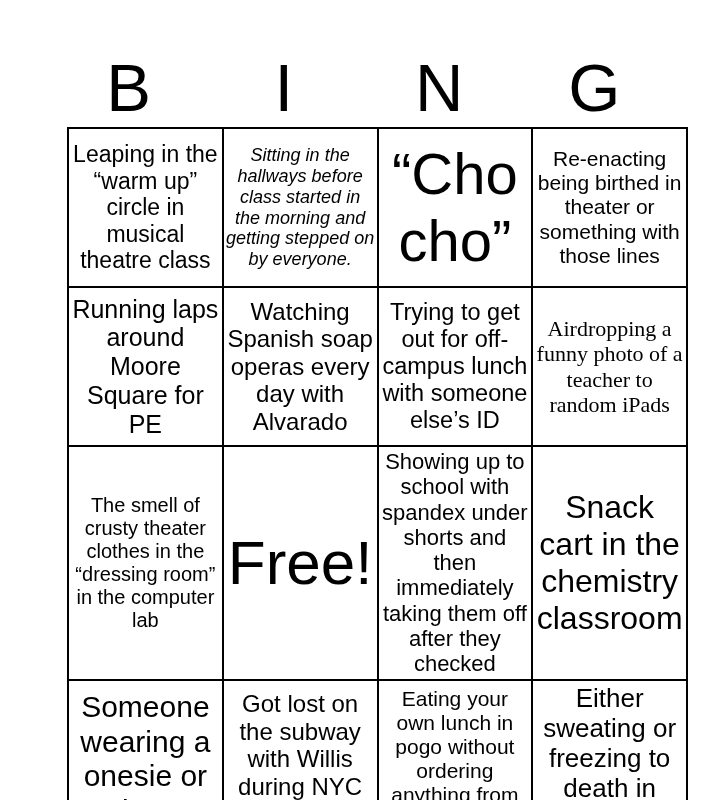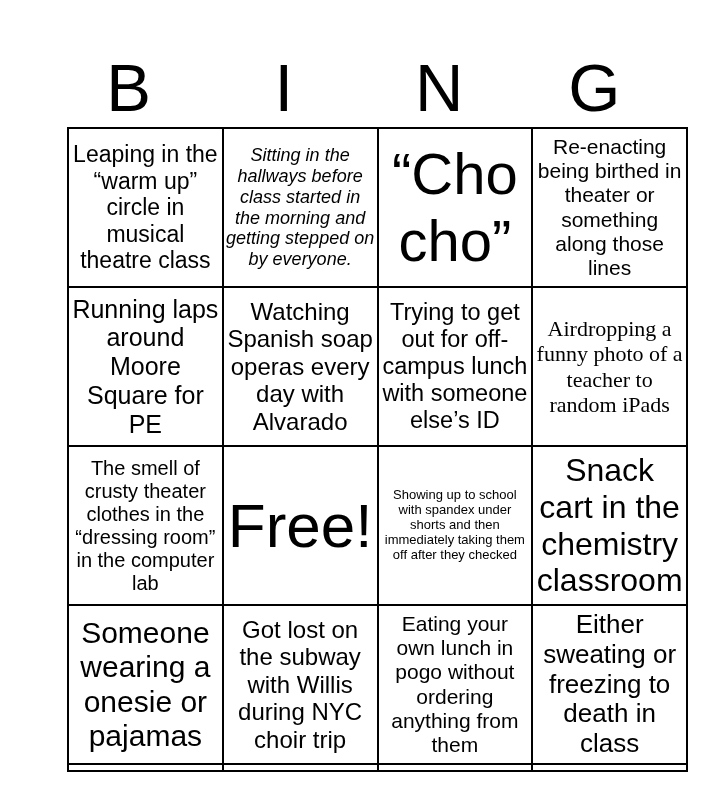--- a/index.html
+++ b/index.html
@@ -4,21 +4,21 @@
 <style>
   html,body{margin:0;padding:0;background:#ffffff;}
   body{width:723px;height:800px;overflow:hidden;font-family:"Liberation Sans", sans-serif;color:#000;}
   .page{position:relative;width:723px;height:800px;background:#fff;}
   .title-row{position:absolute;left:51px;top:0;width:621px;height:127px;display:flex;}
   .title-slot{flex:1 1 0;display:flex;align-items:flex-end;justify-content:center;}
   .title-letter{font-size:67px;line-height:1;padding-bottom:6px;letter-spacing:0;}
   table.grid{position:absolute;left:67px;top:127px;width:621px;border-collapse:collapse;table-layout:fixed;background:#fff;}
   td.cell{border:2px solid #000;height:153px;padding:2px;text-align:center;vertical-align:middle;overflow:hidden;line-height:1.15;word-wrap:break-word;}
   tr.clipped td{height:5px;padding:0;border:2px solid #000;}
-  .fs-16{font-size:13px;margin-left:48px;}
+  .fs-16{font-size:22px;margin-left:48px;}
   .fs-18{font-size:18px;font-style:italic;}
   .fs-20{font-size:20px;}
   .fs-21{font-size:21px;}
   .fs-22{font-size:22px;font-family:Liberation Serif, serif;}
   .fs-23{font-size:23px;}
   .fs-235{font-size:23.5px;}
   .fs-24{font-size:24px;}
   .fs-25{font-size:25px;}
   .fs-26{font-size:26px;}
   .fs-30{font-size:30px;}
@@ -45,21 +45,21 @@
       <span class="title-letter">G</span>
     </div>
   </div>
 
   <table class="grid">
     <tbody>
       <tr>
         <td class="cell fs-23">Leaping in the “warm up” circle in musical theatre class</td>
         <td class="cell fs-18">Sitting in the hallways before class started in the morning and getting stepped on by everyone.</td>
         <td class="cell fs-58">“Cho cho”</td>
-        <td class="cell fs-21">Re-enacting being birthed in theater or something along those lines</td>
+        <td class="cell fs-21">Re-enacting being birthed in theater or something with those lines</td>
       </tr>
       <tr>
         <td class="cell fs-25">Running laps around Moore Square for PE</td>
         <td class="cell fs-24">Watching Spanish soap operas every day with Alvarado</td>
         <td class="cell fs-235">Trying to get out for off-campus lunch with someone else’s ID</td>
         <td class="cell fs-22">Airdropping a funny photo of a teacher to random iPads</td>
       </tr>
       <tr>
         <td class="cell fs-20">The smell of crusty theater clothes in the “dressing room” in the computer lab</td>
         <td class="cell fs-62">Free!</td>

